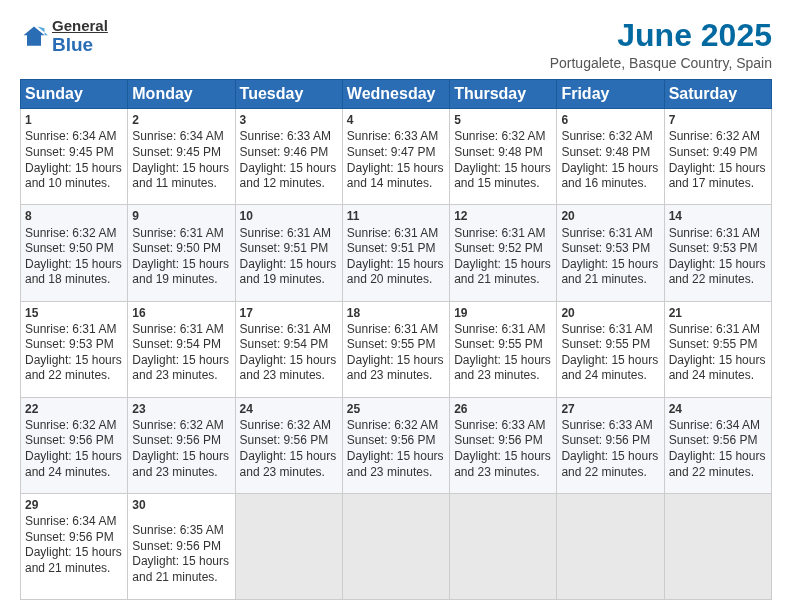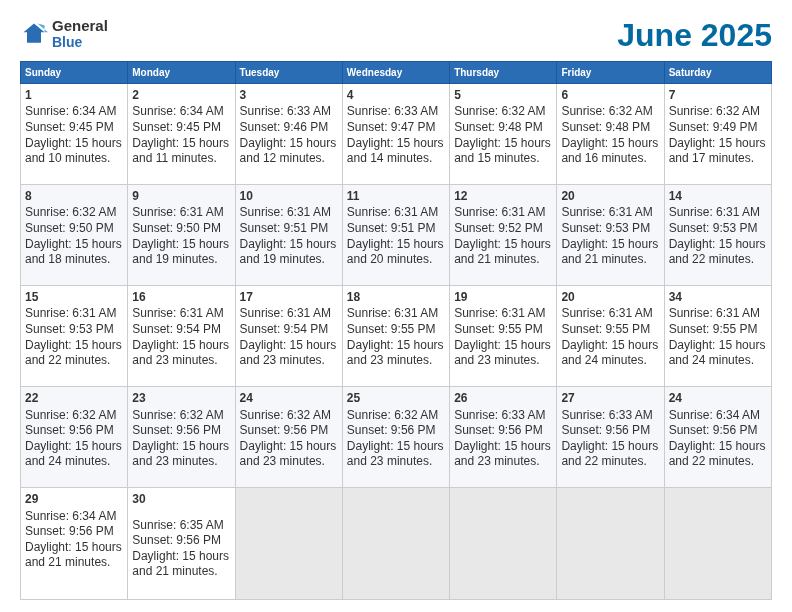--- a/index.html
+++ b/index.html
@@ -31,23 +31,24 @@
     }
     .logo-text {
       display: flex;
       flex-direction: column;
       line-height: 1.1;
     }
     .logo-general {
       font-size: 15px;
       font-weight: bold;
       color: #333;
+      text-decoration: underline;
     }
     .logo-blue {
-      font-size: 14px;
+      font-size: 19px;
       font-weight: bold;
       color: #2a6db5;
     }
     .logo-icon {
       width: 28px;
       height: 28px;
     }
     .title-area {
       text-align: right;
     }
@@ -65,21 +66,21 @@
     .calendar {
       flex: 1;
       border: 1px solid #ccc;
       border-collapse: collapse;
       width: 100%;
       table-layout: fixed;
     }
     .calendar th {
       background: #2a6db5;
       color: #fff;
-      font-size: 10px;
+      font-size: 16px;
       font-weight: bold;
       padding: 5px 4px;
       text-align: left;
       border: 1px solid #1a5a9a;
     }
     .calendar td {
       border: 1px solid #ccc;
       padding: 3px 4px;
       vertical-align: top;
       font-size: 10px;
@@ -114,20 +115,21 @@
         <polygon points="16,4 28,14 24,14 24,26 8,26 8,14 4,14" fill="#2a6db5"></polygon>
         <polygon points="20,4 32,14 28,14 28,6" fill="#5aaadd"></polygon>
       </svg>
       <div class="logo-text">
         <span class="logo-general">General</span>
         <span class="logo-blue">Blue</span>
       </div>
     </div>
     <div class="title-area">
       <div class="main-title">June 2025</div>
+      <div class="subtitle">Portugalete, Basque Country, Spain</div>
     </div>
   </div>
 
   <table class="calendar">
     <thead>
       <tr>
       <th>Sunday</th>
           <th>Monday</th>
           <th>Tuesday</th>
           <th>Wednesday</th>
@@ -276,21 +278,21 @@
 and 23 minutes.</div>
           </td>
           <td>
             <span class="day-num">20</span>
             <div class="day-info" style="white-space: pre-line;">Sunrise: 6:31 AM
 Sunset: 9:55 PM
 Daylight: 15 hours
 and 24 minutes.</div>
           </td>
           <td>
-            <span class="day-num">34</span>
+            <span class="day-num">21</span>
             <div class="day-info" style="white-space: pre-line;">Sunrise: 6:31 AM
 Sunset: 9:55 PM
 Daylight: 15 hours
 and 24 minutes.</div>
           </td>
         </tr>
         <tr>
           <td>
             <span class="day-num">22</span>
             <div class="day-info" style="white-space: pre-line;">Sunrise: 6:32 AM

